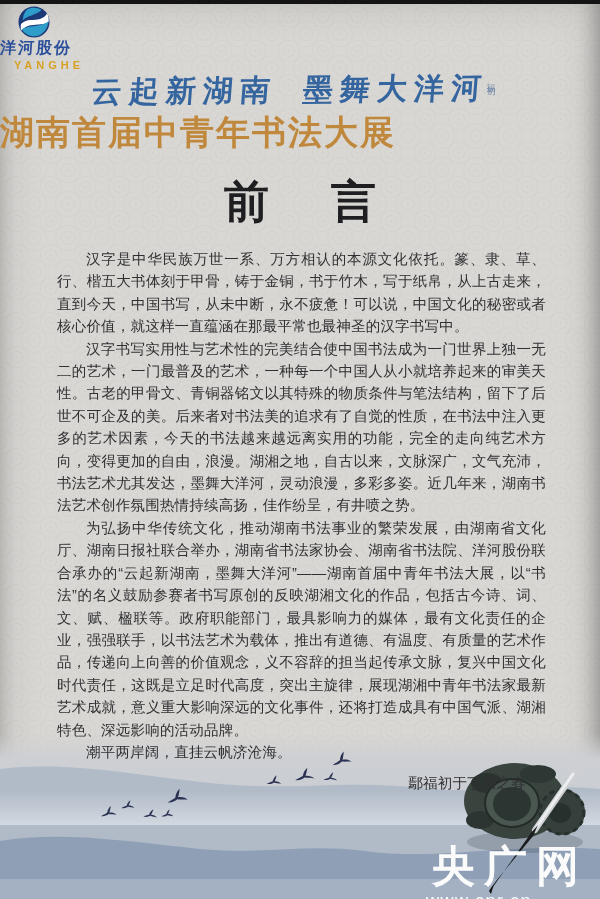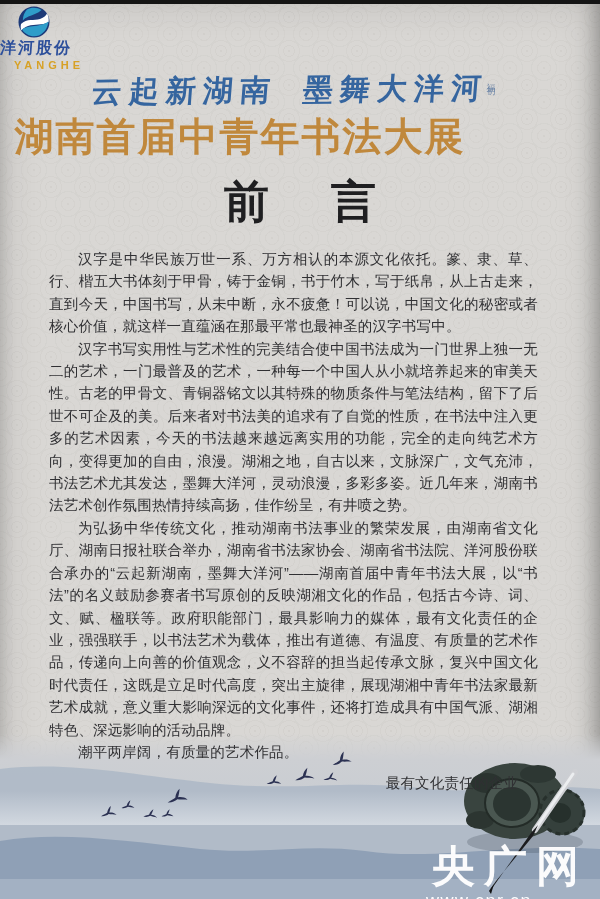--- a/index.html
+++ b/index.html
@@ -26,27 +26,27 @@
   
   .logo{position:absolute;top:6px;left:0;width:130px;}
   .logo-mark{margin-left:18px;display:block;}
   .logo-name{margin-left:0;font-size:16px;font-weight:700;color:#2c4f9b;letter-spacing:2px;transform:skewX(-4deg);}
   .logo-latin{margin-left:14px;font-size:11px;font-weight:800;color:#d7a125;letter-spacing:4px;}
 
   
   .calligraphy{position:absolute;top:70px;left:92px;width:400px;display:flex;gap:26px;
     font-size:30px;font-weight:600;color:#35659f;letter-spacing:7px;transform:skewX(-5deg) rotate(-.6deg);}
   .seal{position:absolute;top:76px;left:484px;writing-mode:vertical-rl;font-size:9px;color:#6f87a8;letter-spacing:2px;}
-  .main-title{position:absolute;top:110px;left:0;width:480px;text-align:center;
-    font-size:39px;font-weight:800;color:#c0883c;letter-spacing:2px;}
+  .main-title{position:absolute;top:110px;left:0;width:480px;text-align:left;
+    font-size:34px;font-weight:800;color:#c0883c;letter-spacing:2px;}
   .preface-heading{position:absolute;top:172px;left:0;width:600px;display:flex;justify-content:center;gap:62px;
     font-size:45px;font-weight:700;color:#1f1f21;}
 
   
-  .body-text{position:absolute;top:248px;left:49px;width:489px;
+  .body-text{position:absolute;top:248px;left:57px;width:489px;
     font-size:14.5px;line-height:22.4px;color:#303033;text-align:justify;letter-spacing:.2px;}
   .body-text p{margin:0;text-indent:2em;}
   .signature{margin-top:9px;text-align:right;padding-right:20px;text-indent:0;}
 
   
   .landscape{position:absolute;left:0;top:733px;width:600px;height:166px;
     background:linear-gradient(180deg, rgba(211,212,214,0) 0%, #cdcfd3 16%, #c9cdd2 38%, #c2c9d2 100%);}
   .landscape svg{position:absolute;left:0;top:0;}
 
   .bird{position:absolute;color:#2b3152;}
@@ -175,16 +175,16 @@
 
   <div class="preface-heading">
     <span>前</span>
     <span>言</span>
   </div>
 
   <div class="body-text">
     <p>汉字是中华民族万世一系、万方相认的本源文化依托。篆、隶、草、行、楷五大书体刻于甲骨，铸于金铜，书于竹木，写于纸帛，从上古走来，直到今天，中国书写，从未中断，永不疲惫！可以说，中国文化的秘密或者核心价值，就这样一直蕴涵在那最平常也最神圣的汉字书写中。</p>
     <p>汉字书写实用性与艺术性的完美结合使中国书法成为一门世界上独一无二的艺术，一门最普及的艺术，一种每一个中国人从小就培养起来的审美天性。古老的甲骨文、青铜器铭文以其特殊的物质条件与笔法结构，留下了后世不可企及的美。后来者对书法美的追求有了自觉的性质，在书法中注入更多的艺术因素，今天的书法越来越远离实用的功能，完全的走向纯艺术方向，变得更加的自由，浪漫。湖湘之地，自古以来，文脉深广，文气充沛，书法艺术尤其发达，墨舞大洋河，灵动浪漫，多彩多姿。近几年来，湖南书法艺术创作氛围热情持续高扬，佳作纷呈，有井喷之势。</p>
     <p>为弘扬中华传统文化，推动湖南书法事业的繁荣发展，由湖南省文化厅、湖南日报社联合举办，湖南省书法家协会、湖南省书法院、洋河股份联合承办的“云起新湖南，墨舞大洋河”——湖南首届中青年书法大展，以“书法”的名义鼓励参赛者书写原创的反映湖湘文化的作品，包括古今诗、词、文、赋、楹联等。政府职能部门，最具影响力的媒体，最有文化责任的企业，强强联手，以书法艺术为载体，推出有道德、有温度、有质量的艺术作品，传递向上向善的价值观念，义不容辞的担当起传承文脉，复兴中国文化时代责任，这既是立足时代高度，突出主旋律，展现湖湘中青年书法家最新艺术成就，意义重大影响深远的文化事件，还将打造成具有中国气派、湖湘特色、深远影响的活动品牌。</p>
-    <p>潮平两岸阔，有质量的艺术作品。</p>
-    <div class="signature">最有文化责任的企业</div>
+    <p>潮平两岸阔，直挂云帆济沧海。</p>
+    <div class="signature">鄢福初于丁酉之春</div>
   </div>
 </div>
 
 </body></html>

